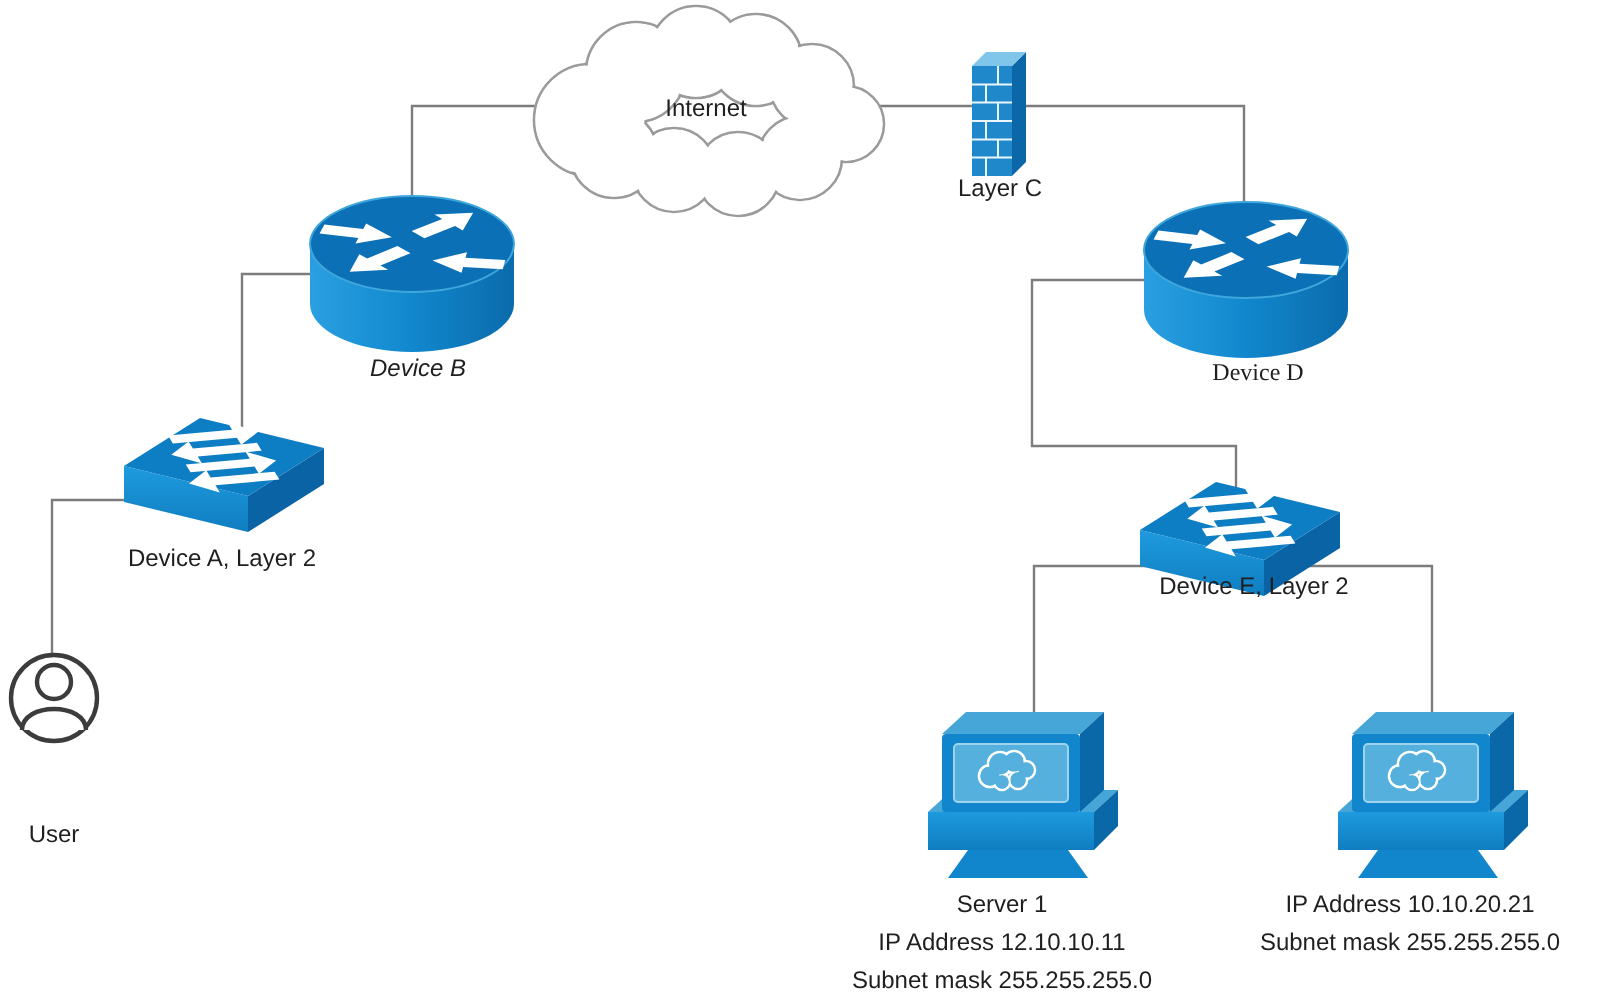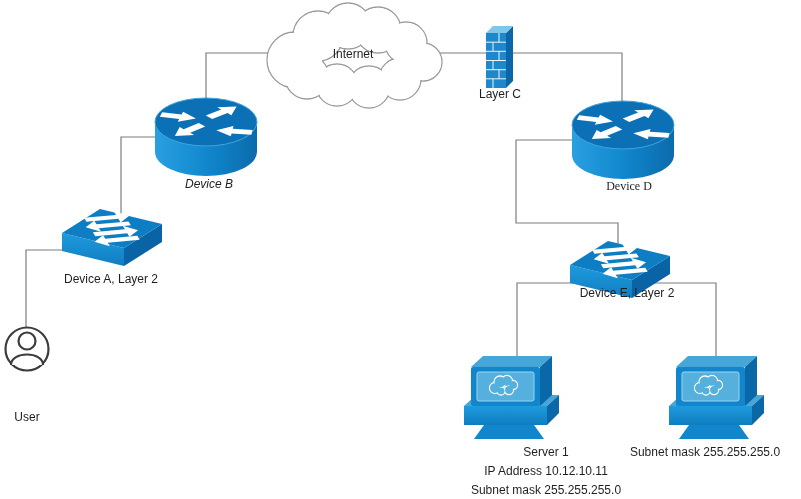--- a/index.html
+++ b/index.html
@@ -156,23 +156,24 @@
 </svg>
 
 <div class="lbl" style="left:353px; top:46px;">Internet</div>
 <div class="lbl" style="left:500px; top:86px;">Layer C</div>
 <div class="lbl" style="left:209px; top:176px;font-style:italic;">Device B</div>
 <div class="lbl" style="left:629px; top:178px;font-family:Liberation Serif, serif;">Device D</div>
 <div class="lbl" style="left:111px; top:271px;">Device A, Layer 2</div>
 <div class="lbl" style="left:627px; top:285px;">Device E, Layer 2</div>
 <div class="lbl" style="left:27px;  top:381px;margin-top:28px;">User</div>
 
-<div class="lbl server-lbl" style="left:501px; top:443px;margin-left:45px;">
+<div class="lbl server-lbl" style="left:501px; top:443px;">
   <div>Server 1</div>
-  <div>IP Address 10.12.10.11</div>
+  <div>IP Address 12.10.10.11</div>
   <div>Subnet mask 255.255.255.0</div>
 </div>
 
 <div class="lbl server-lbl" style="left:705px; top:443px;">
+  <div>IP Address 10.10.20.21</div>
   <div>Subnet mask 255.255.255.0</div>
 </div>
 
 </div>
 
 </body></html>

